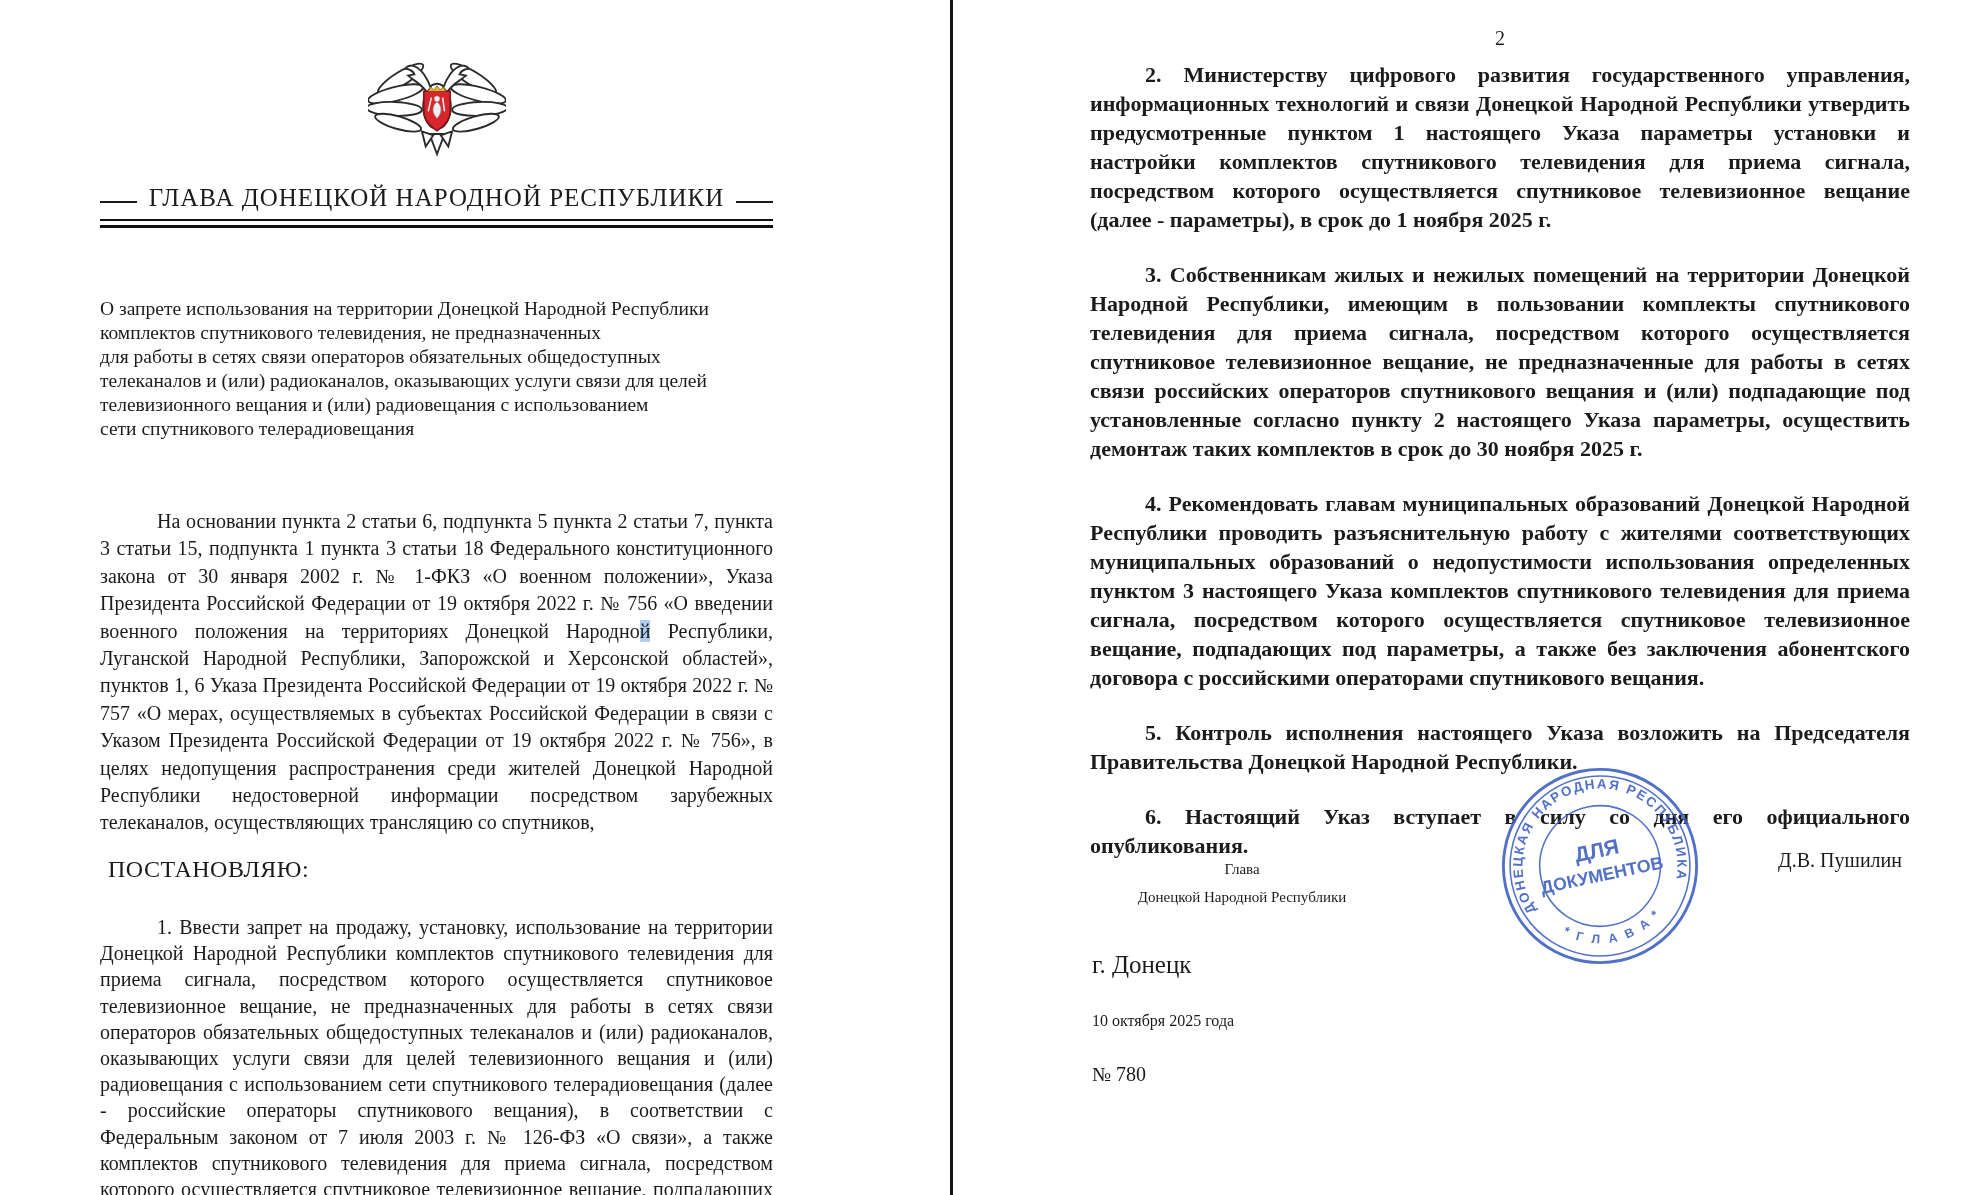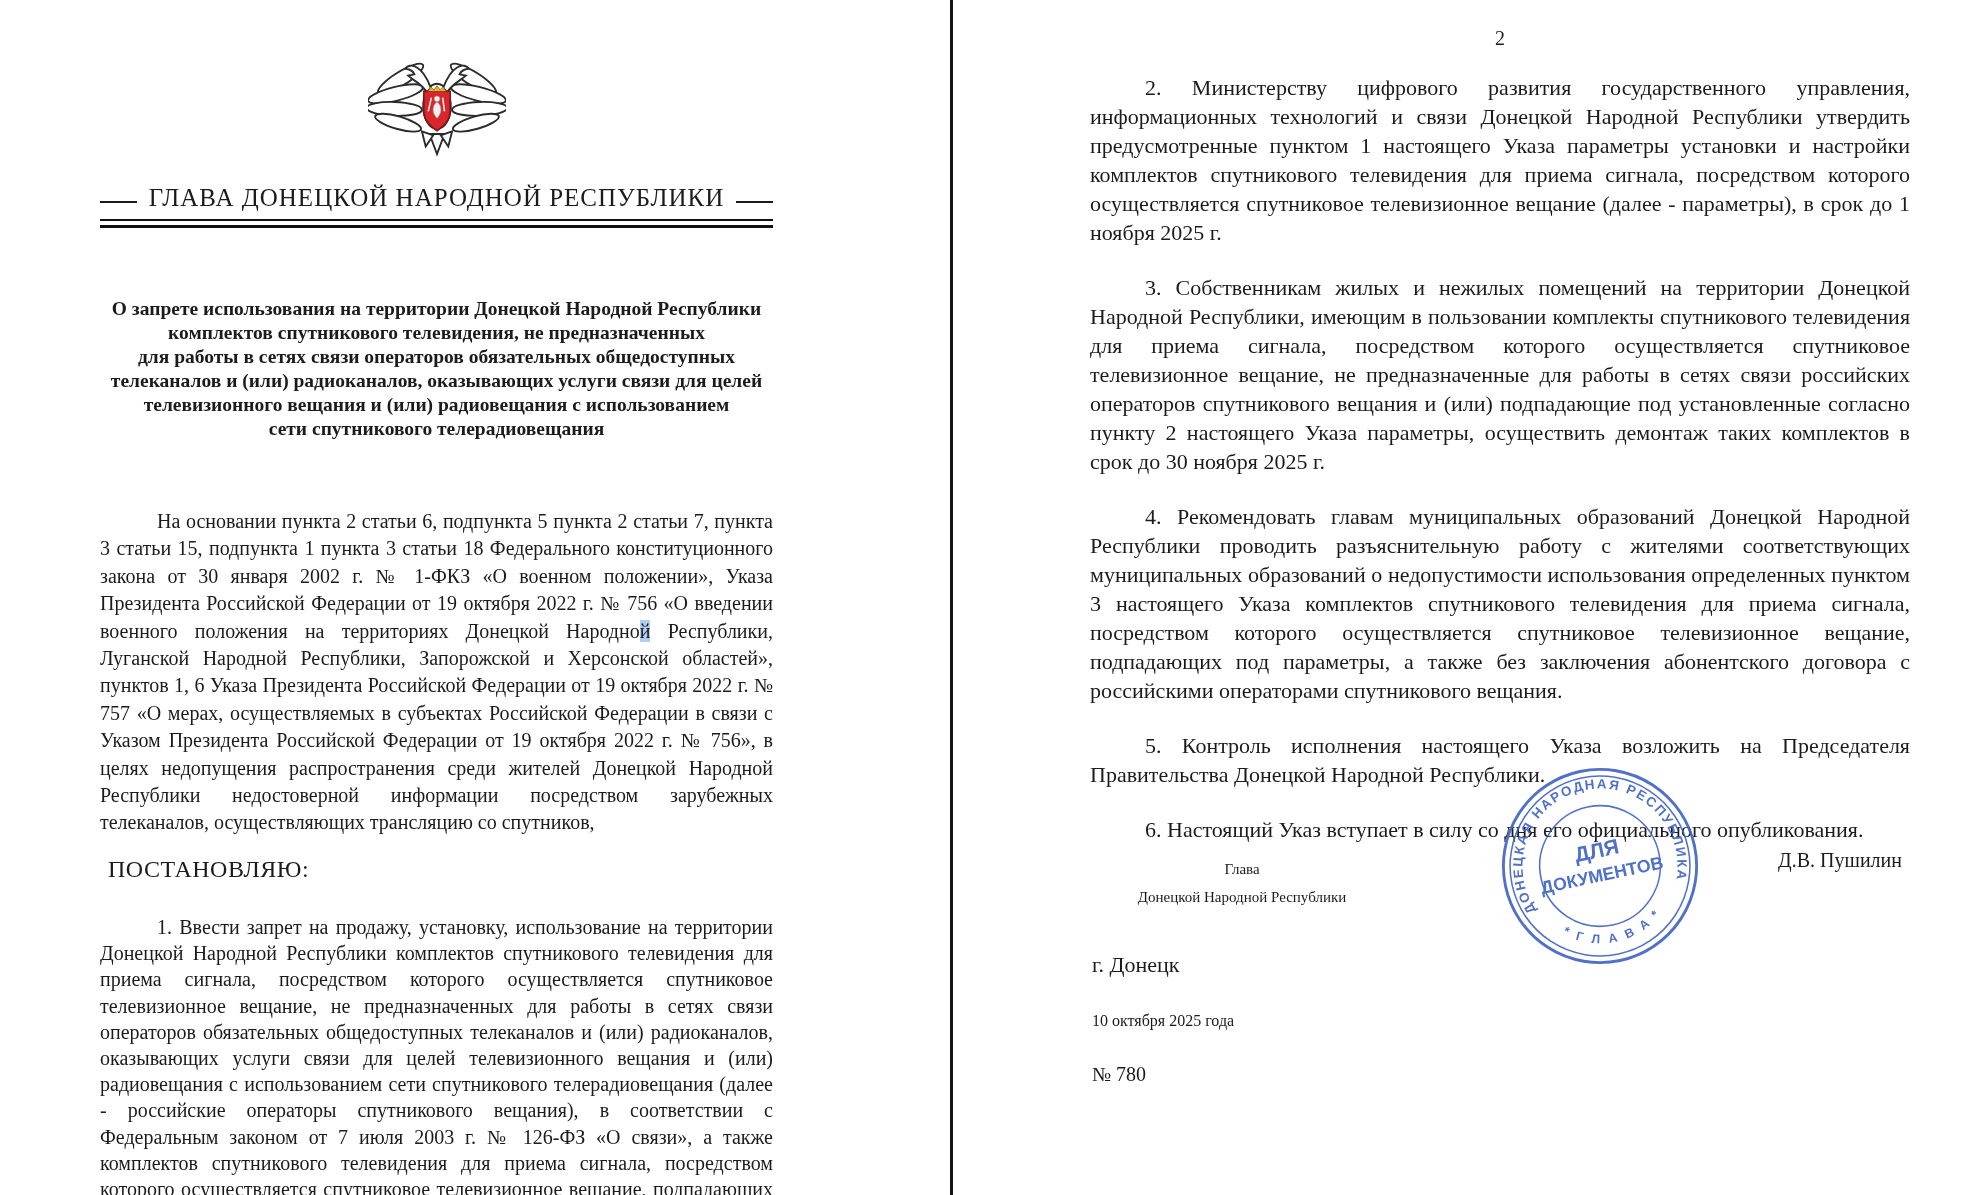--- a/index.html
+++ b/index.html
@@ -11,39 +11,39 @@
   .page1{position:absolute;left:100px;top:0;width:673px;height:1195px;}
   .emblem-wrap{position:absolute;left:50%;top:46px;transform:translateX(-50%);}
   .letterhead-midrule{position:absolute;left:0;right:0;top:201px;height:2px;background:#1a1a1a;}
   .letterhead{position:absolute;left:0;right:0;top:184px;text-align:center;
               font-weight:400;font-size:25px;letter-spacing:1px;white-space:nowrap;}
   .letterhead span{background:#ffffff;padding:0 12px;}
   .rule-a{position:absolute;left:0;right:0;top:219px;height:2px;background:#111;}
   .rule-b{position:absolute;left:0;right:0;top:225px;height:3px;background:#111;}
   .doc-type{position:absolute;left:0;right:0;top:250px;text-align:center;
             font-weight:700;font-size:28px;letter-spacing:8px;padding-left:8px;}
-  .doc-title{position:absolute;left:0;right:0;top:297px;text-align:center;
-             font-weight:700;font-size:19.5px;line-height:24px;}
+  .doc-title{position:absolute;left:0;right:0;top:297px;
+             font-weight:400;font-size:19.5px;line-height:24px;}
   .preamble{position:absolute;left:0;right:0;top:508px;margin:0;
             font-size:20px;line-height:27.4px;text-align:justify;text-indent:57px;}
   .hl{background:#aecdf0;}
   .resolution{position:absolute;left:8px;top:856px;font-weight:400;font-size:24px;letter-spacing:0.5px;}
   .item1{position:absolute;left:0;right:0;top:914px;margin:0;
          font-size:20px;line-height:26.2px;text-align:justify;text-indent:57px;}
 
   
   .page2{position:absolute;left:1090px;top:0;width:820px;height:1195px;font-size:22px;line-height:29px;}
   .page-num{position:absolute;left:0;right:0;top:24px;text-align:center;font-size:20px;}
   .p2-body{position:absolute;left:0;right:0;top:60px;}
-  .p2-body p{margin:13px 0 26px 0;text-align:justify;text-indent:55px;}
+  .p2-body p{margin:0 0 26px 0;text-align:justify;text-indent:55px;font-weight:bold;}
   .sig-role{position:absolute;left:2px;top:820px;width:300px;text-align:center;
             font-size:15px;line-height:28px;margin-top:35px;}
   .sig-name{position:absolute;right:8px;top:846px;font-size:20px;}
   .stamp-wrap{position:absolute;left:400px;top:756px;width:220px;height:220px;opacity:0.9;}
-  .place{position:absolute;left:2px;top:950px;font-size:22px;}
+  .place{position:absolute;left:2px;top:950px;font-size:25px;}
   .date{position:absolute;left:2px;top:1006px;font-size:16px;}
   .number{position:absolute;left:2px;top:1060px;font-size:20px;}
 </style>
 </head>
 <body>
 
 <div class="canvas">
 
   <div class="divider"></div>
 

